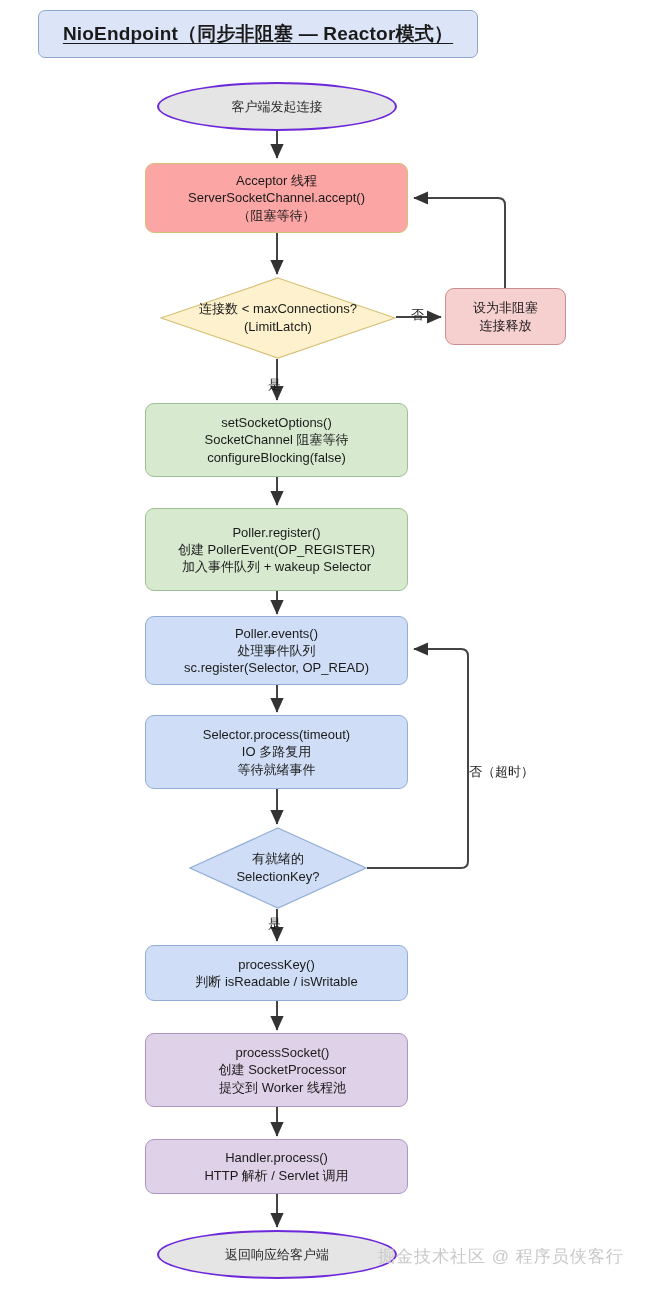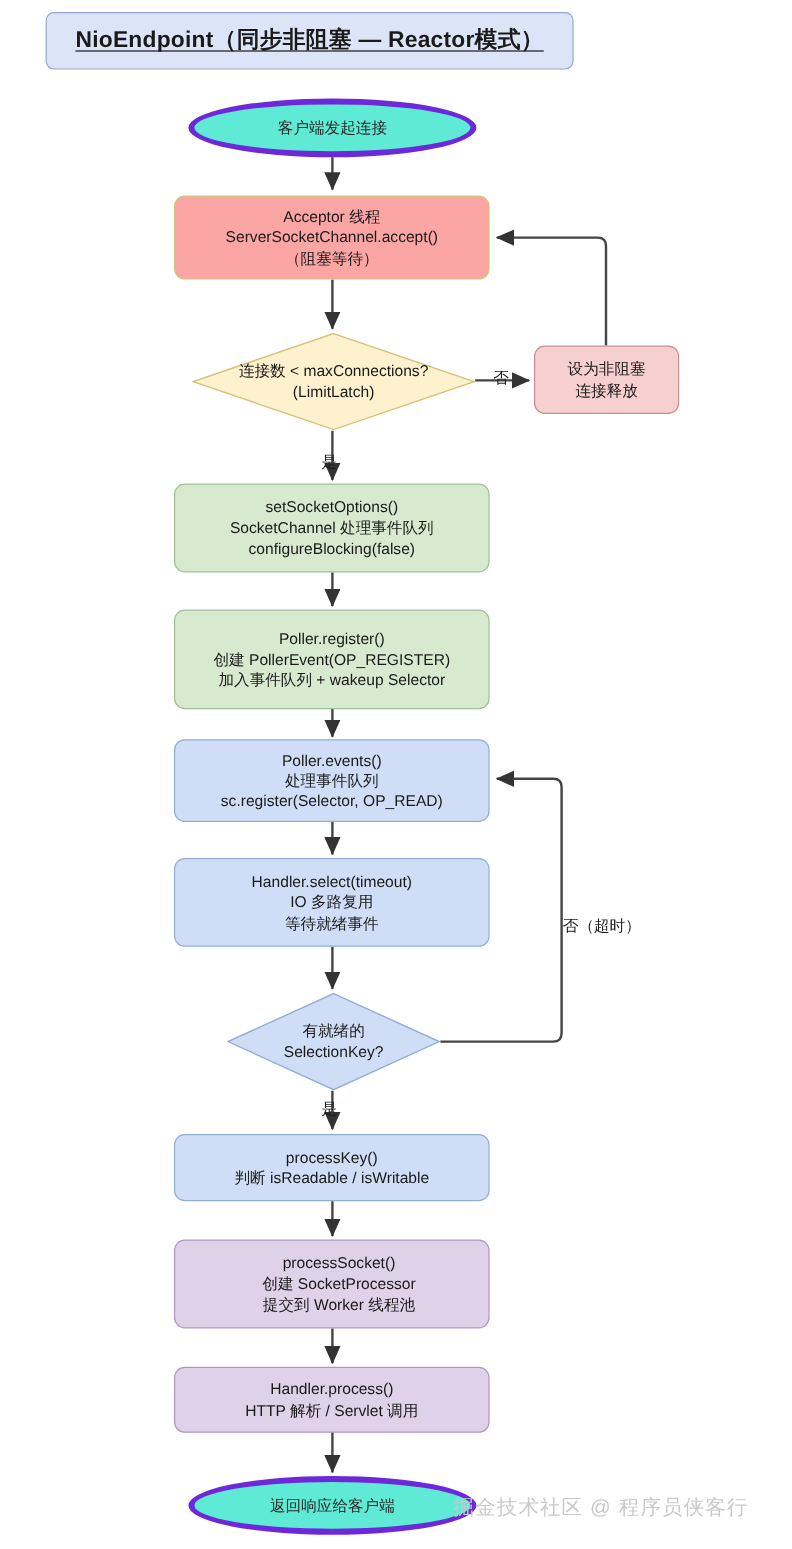--- a/index.html
+++ b/index.html
@@ -53,22 +53,22 @@
     letter-spacing: 0.2px;
     justify-content: center;
   }
   .title-box .u {
     text-decoration: underline;
     text-underline-offset: 3px;
   }
 
   
   .terminal {
-    background: #5eead4;
-    border: 5px solid #6d28d9;
+    background: #e5e5e5;
+    border: 2px solid #6d28d9;
     border-radius: 50%;
     font-size: 13px;
     color: #2a2a2a;
   }
 
   
   .proc {
     border-radius: 9px;
     font-size: 13px;
   }
@@ -185,38 +185,38 @@
 (LimitLatch)</div>
   </div>
 
   <div class="node proc pink" style="left:445px; top:288px; width:121px; height:57px;">
     <span>设为非阻塞
 连接释放</span>
   </div>
 
   <div class="node proc green" style="left:145px; top:403px; width:263px; height:74px;">
     <span>setSocketOptions()
-SocketChannel 处理事件队列
+SocketChannel 阻塞等待
 configureBlocking(false)</span>
   </div>
 
   <div class="node proc green" style="left:145px; top:508px; width:263px; height:83px;">
     <span>Poller.register()
 创建 PollerEvent(OP_REGISTER)
 加入事件队列 + wakeup Selector</span>
   </div>
 
   <div class="node proc blue" style="left:145px; top:616px; width:263px; height:69px;">
     <span>Poller.events()
 处理事件队列
 sc.register(Selector, OP_READ)</span>
   </div>
 
   <div class="node proc blue" style="left:145px; top:715px; width:263px; height:74px;">
-    <span>Handler.select(timeout)
+    <span>Selector.process(timeout)
 IO 多路复用
 等待就绪事件</span>
   </div>
 
   <div class="diamond-wrap" style="left:189px; top:827px; width:178px; height:82px;">
     <svg width="178" height="82" viewBox="0 0 178 82">
       <polygon points="89,1 177,41 89,81 1,41" fill="#cfdef6" stroke="#93aed6" stroke-width="1.2"></polygon>
     </svg>
     <div class="diamond-label">有就绪的
 SelectionKey?</div>

